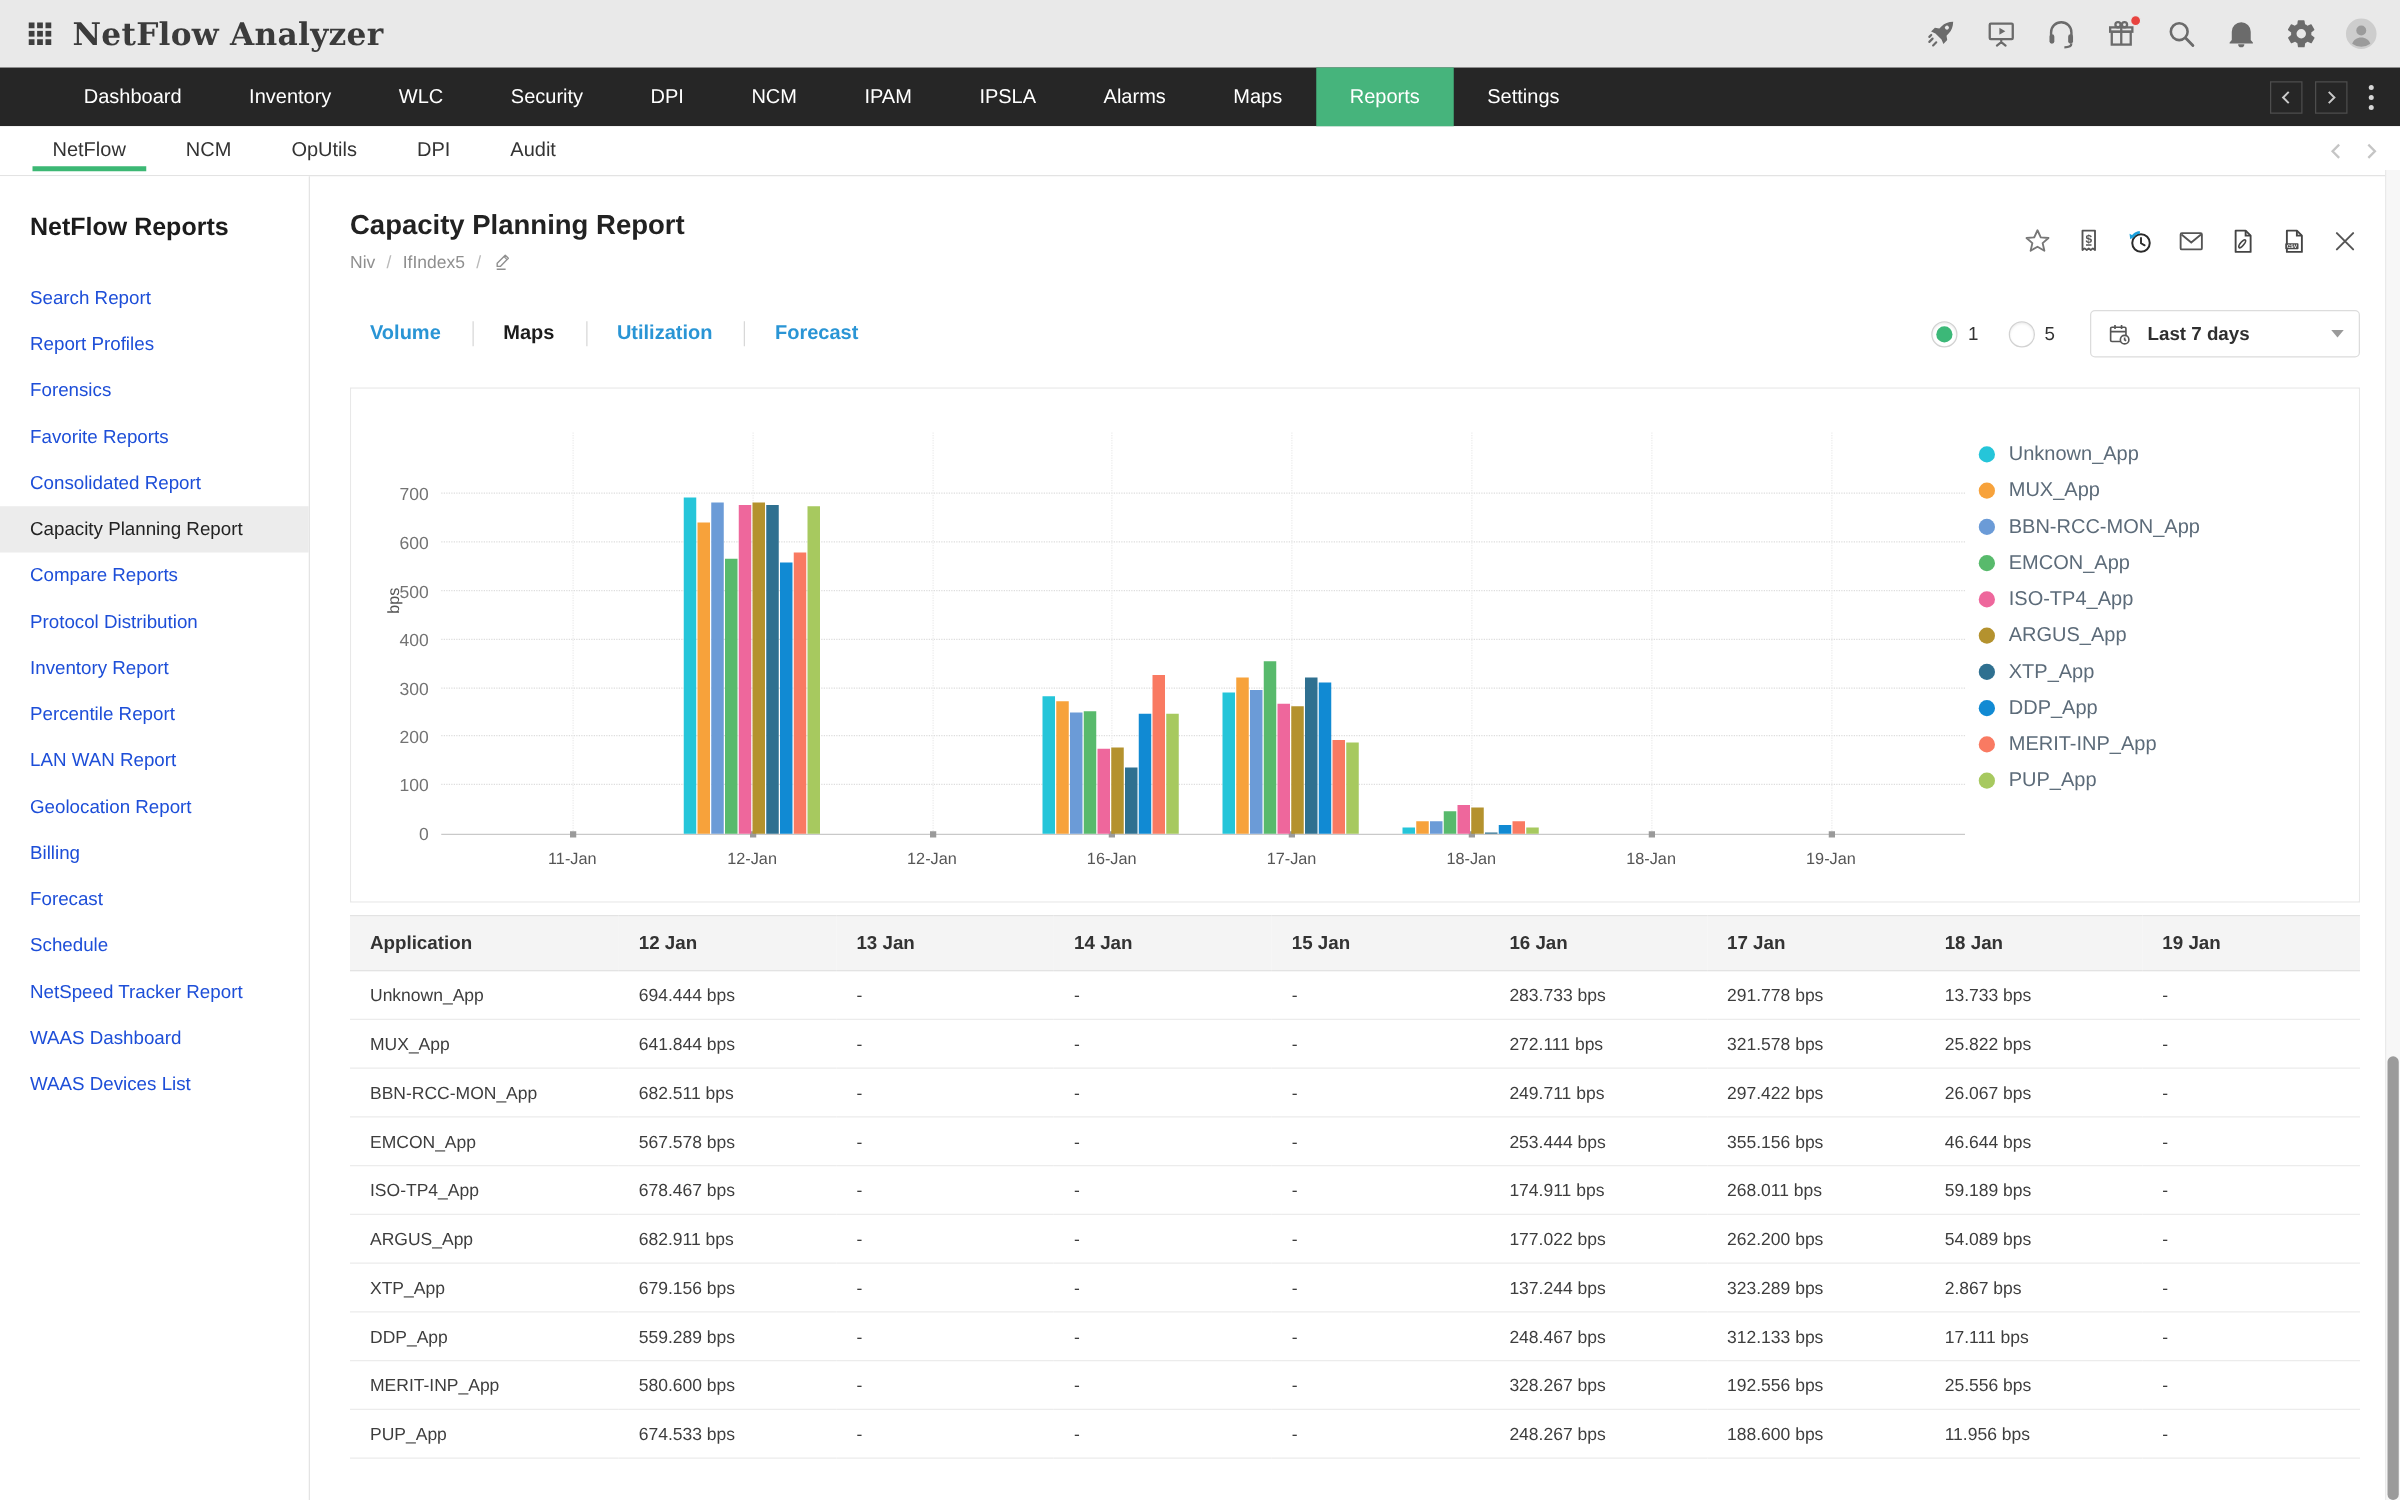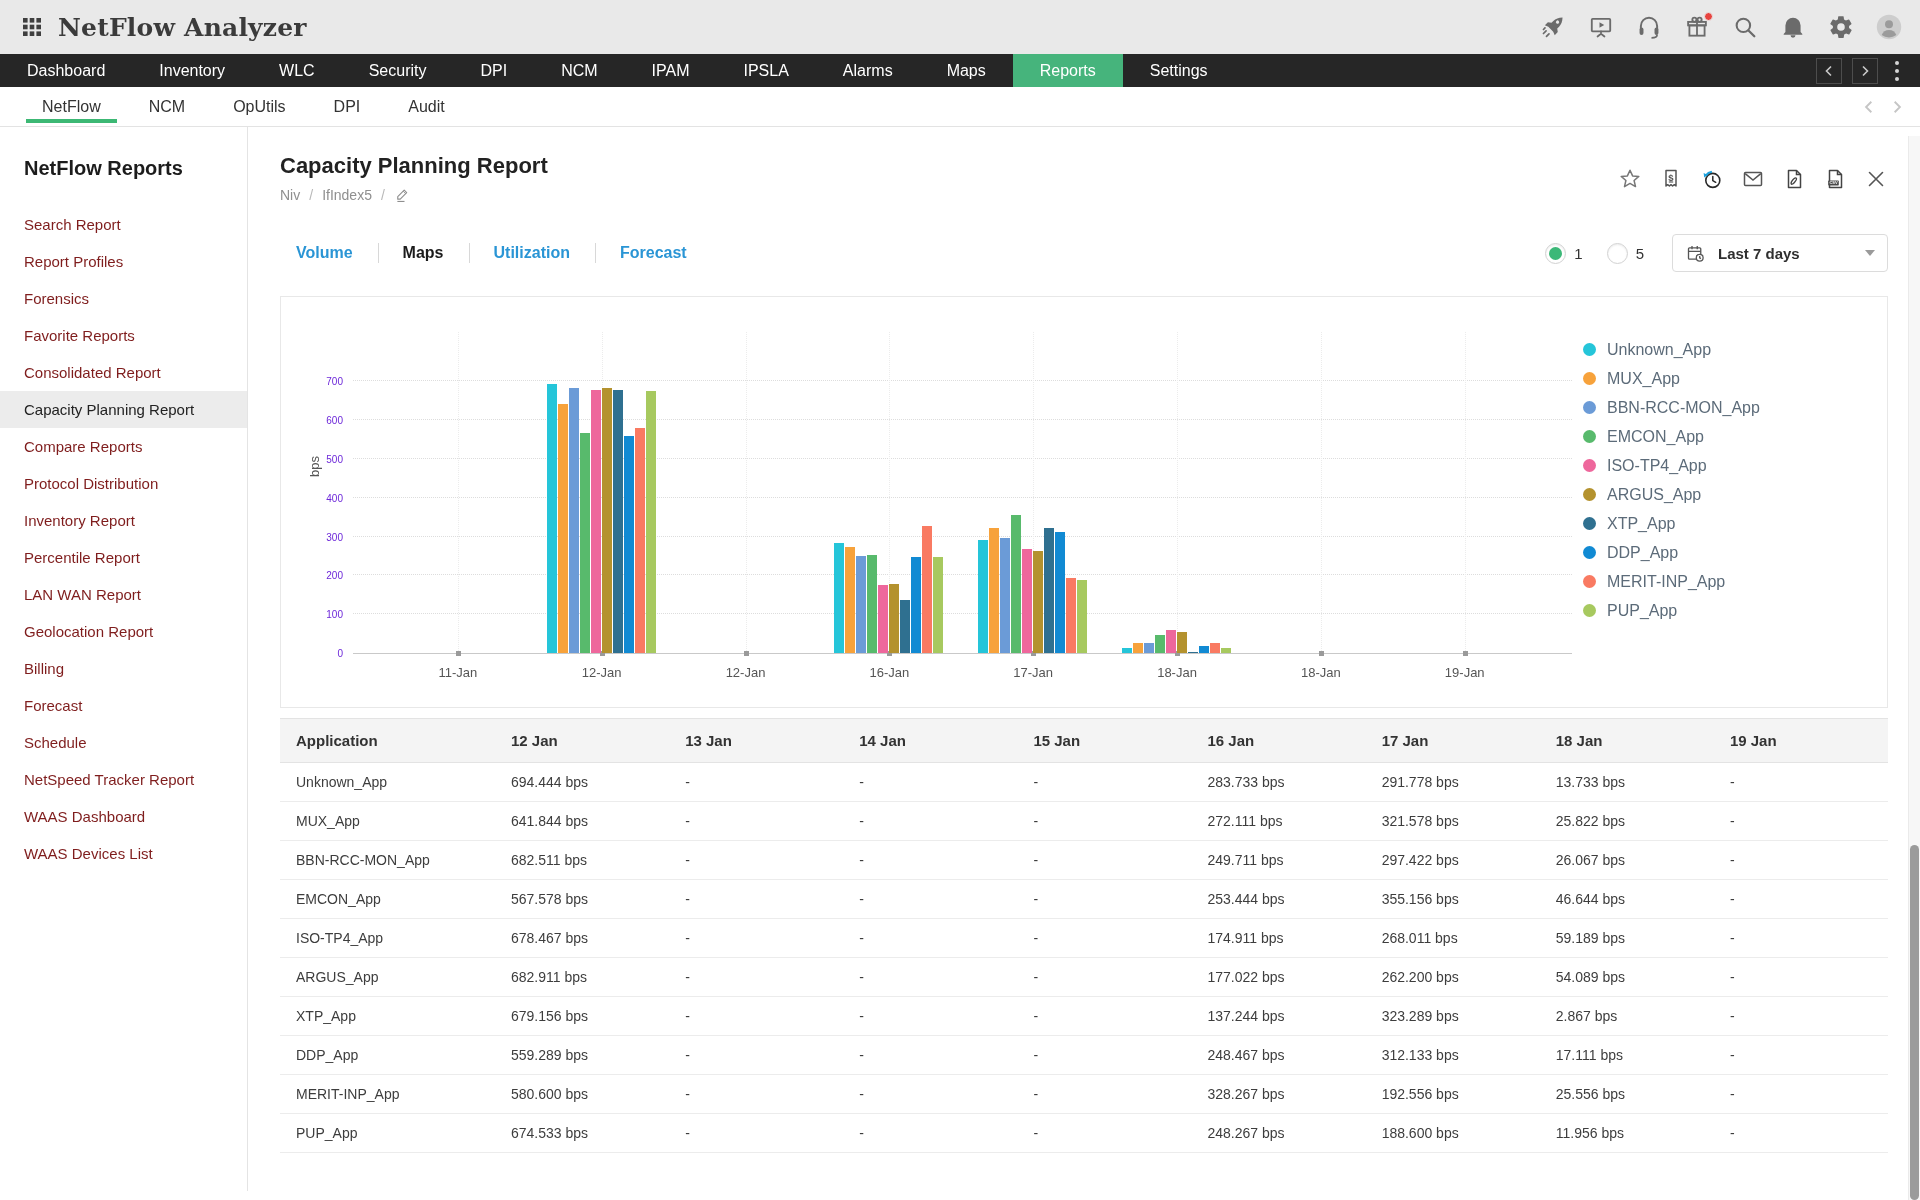--- a/index.html
+++ b/index.html
@@ -12,21 +12,21 @@
   .topbar-left { display:flex; align-items:center; gap:14px; }
   .logo-grid { width:24px; height:24px; cursor:pointer; }
   .app-title { font-family:"DejaVu Serif", serif; font-size:25px; font-weight:600; color:#3b3b3b; letter-spacing:0.2px; }
   .topbar-right { display:flex; align-items:center; gap:22px; }
   .tb-icon { position:relative; width:26px; height:26px; display:inline-flex; align-items:center; justify-content:center; cursor:pointer; }
   .tb-icon svg { width:26px; height:26px; }
   .tb-badge { position:absolute; top:-2px; right:-3px; width:9px; height:9px; border-radius:50%; background:#e8433f; border:1px solid #e9e9e9; }
   .tb-avatar svg { width:34px; height:34px; }
 
   
-  .mainnav { height:33px; background:#262626; display:flex; align-items:stretch; justify-content:space-between; }
+  .mainnav { height:47px; background:#262626; display:flex; align-items:stretch; justify-content:space-between;padding-left:40px; }
   .mainnav ul { display:flex; list-style:none; height:100%; }
   .mainnav li { display:flex; align-items:center; padding:0 27px; color:#fff; font-size:16px; cursor:pointer; white-space:nowrap; }
   .mainnav li.active { background:#46b47c; }
   .mainnav-right { display:flex; align-items:center; gap:10px; padding-right:14px; }
   .nav-arrow-btn { width:26px; height:26px; border:1px solid #4d4d4d; display:flex; align-items:center; justify-content:center; cursor:pointer; }
   .nav-arrow-btn svg { width:12px; height:12px; }
   .nav-dots { width:18px; height:26px; display:flex; align-items:center; justify-content:center; cursor:pointer; }
 
   
   .subnav { height:40px; background:#fff; border-bottom:1px solid #e3e3e3; display:flex; align-items:stretch; justify-content:space-between; }
@@ -34,21 +34,21 @@
   .subnav li { position:relative; display:flex; align-items:center; padding:0 24px; font-size:16px; color:#333; cursor:pointer; }
   .subnav li.active::after { content:""; position:absolute; left:8px; right:8px; bottom:3px; height:4px; background:#3cb874; }
   .subnav-right { display:flex; align-items:center; gap:14px; padding-right:16px; color:#c2c2c2; }
   .subnav-right svg { width:14px; height:14px; cursor:pointer; }
 
   
   .page-body { display:flex; height:1064px; }
   .sidebar { width:248px; min-width:248px; background:#fff; border-right:1px solid #e4e4e4; padding-top:30px; }
   .sidebar-title { font-size:20px; font-weight:bold; color:#1c1c1c; padding:0 0 0 24px; }
   .sidebar ul { list-style:none; margin-top:26px; }
-  .sidebar li { height:37px; line-height:37px; padding-left:24px; font-size:15px; color:#7f1d1d; cursor:pointer; white-space:nowrap; }
+  .sidebar li { height:37px; line-height:37px; padding-left:24px; font-size:15px; color:#1d4ed8; cursor:pointer; white-space:nowrap; }
   .sidebar li.active { background:#ececec; color:#222; }
 
   .content { flex:1; padding:26px 32px 0 32px; overflow:hidden; position:relative; }
 
   .report-head { display:flex; justify-content:space-between; align-items:flex-start; }
   .report-title { font-size:22px; font-weight:bold; color:#222; }
   .breadcrumb { margin-top:7px; font-size:14px; color:#8f8f8f; display:flex; align-items:center; gap:9px; }
   .breadcrumb .crumb { cursor:pointer; }
   .breadcrumb .sep { color:#b9b9b9; }
   .breadcrumb svg { width:18px; height:18px; cursor:pointer; }
@@ -74,21 +74,21 @@
   .date-label { flex:1; font-size:15px; color:#2f2f2f;font-weight:bold; }
   .caret { width:0; height:0; border-left:5px solid transparent; border-right:5px solid transparent; border-top:6px solid #9a9a9a; }
 
   
   .panel { margin-top:24px; border:1px solid #e8e8e8; }
   .panel-header { height:40px; background:#f6f6f6; border-bottom:1px solid #e8e8e8; display:flex; align-items:center; padding-left:24px; font-size:15px; font-weight:bold; color:#2c2c2c; }
   .chart-body { position:relative; height:410px; background:#fff; }
   .plot { position:absolute; left:72px; top:35px; width:1219px; height:322px; border-bottom:1px solid #c9c9c9; }
   .gridline-h { position:absolute; left:0; right:0; border-top:1px dotted #ddd; }
   .gridline-v { position:absolute; top:0; bottom:0; border-left:1px dotted #ececec; }
-  .ytick-label { position:absolute; right:100%; transform:translateY(50%); padding-right:10px; font-size:10px; color:#6d28d9; }
+  .ytick-label { position:absolute; right:100%; transform:translateY(50%); padding-right:10px; font-size:14px; color:#737373; }
   .xtick-mark { position:absolute; bottom:-3px; width:5px; height:5px; margin-left:-2px; background:#9a9a9a; }
   .xtick-label { position:absolute; top:100%; margin-top:12px; transform:translateX(-50%); font-size:13px; color:#555; white-space:nowrap; }
   .bar { position:absolute; bottom:0; width:10px; }
   .y-axis-label { position:absolute; left:26px; top:180px; transform:rotate(-90deg); transform-origin:left top; font-size:13px; color:#555; }
   .x-axis-caption { position:absolute; left:72px; width:1219px; top:392px; text-align:center; font-size:13px; color:#555; }
   .legend { position:absolute; right:24px; top:38px; list-style:none; width:280px; }
   .legend li { display:flex; align-items:center; gap:11px; height:29px; cursor:pointer; }
   .legend-dot { width:13px; height:13px; border-radius:50%; flex:none; }
   .legend-label { font-size:16px; color:#5c6b79; }
 

